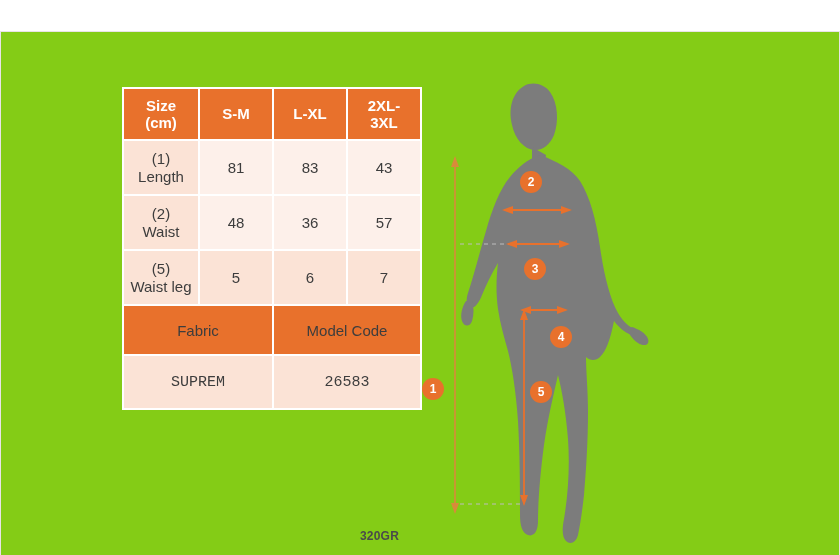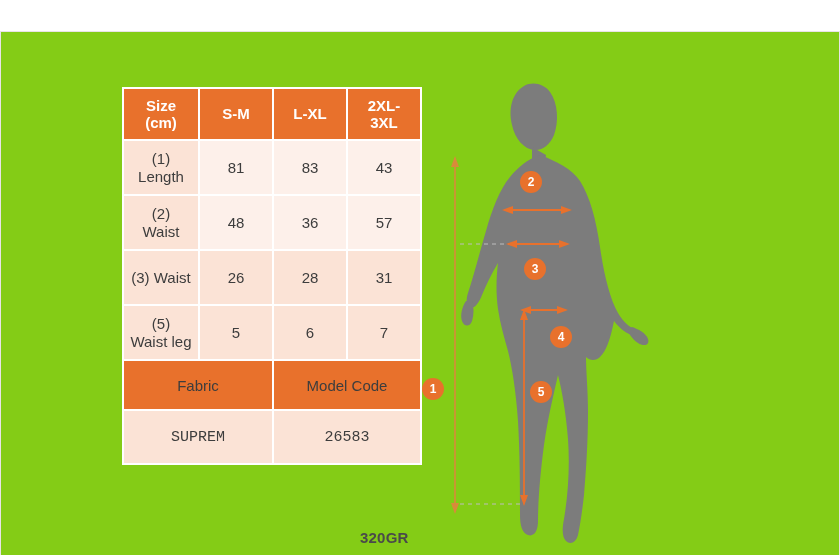--- a/index.html
+++ b/index.html
@@ -81,21 +81,21 @@
   .fabric-val {
     background: #fbe3d6;
     font-size: 16px;
     height: 52px;
     font-family: Liberation Mono, monospace;
   }
   .weight-note {
     position: absolute;
     left: 360px;
     top: 498px;
-    font-size: 15px;
+    font-size: 12px;
     color: #4a4a4a;
     font-weight: bold;
     letter-spacing: 0.2px;
   }
   
   .figure-wrap {
     position: absolute;
     left: 420px;
     top: 20px;
     width: 400px;
@@ -155,28 +155,20 @@
         <td class="row-val-light">43</td>
       </tr>
       <tr>
         <td class="row-label">
           <div>(2)</div>
           <div>Waist</div>
         </td>
         <td class="row-val-light">48</td>
         <td class="row-val-light">36</td>
         <td class="row-val-light">57</td>
-      </tr>
-      <tr>
-        <td class="row-label">
-          <div>(3) Waist</div>
-        </td>
-        <td class="row-val-dark">26</td>
-        <td class="row-val-dark">28</td>
-        <td class="row-val-dark">31</td>
       </tr>
       <tr>
         <td class="row-label">
           <div>(5)</div>
           <div>Waist leg</div>
         </td>
         <td class="row-val-dark">5</td>
         <td class="row-val-dark">6</td>
         <td class="row-val-dark">7</td>
       </tr>

